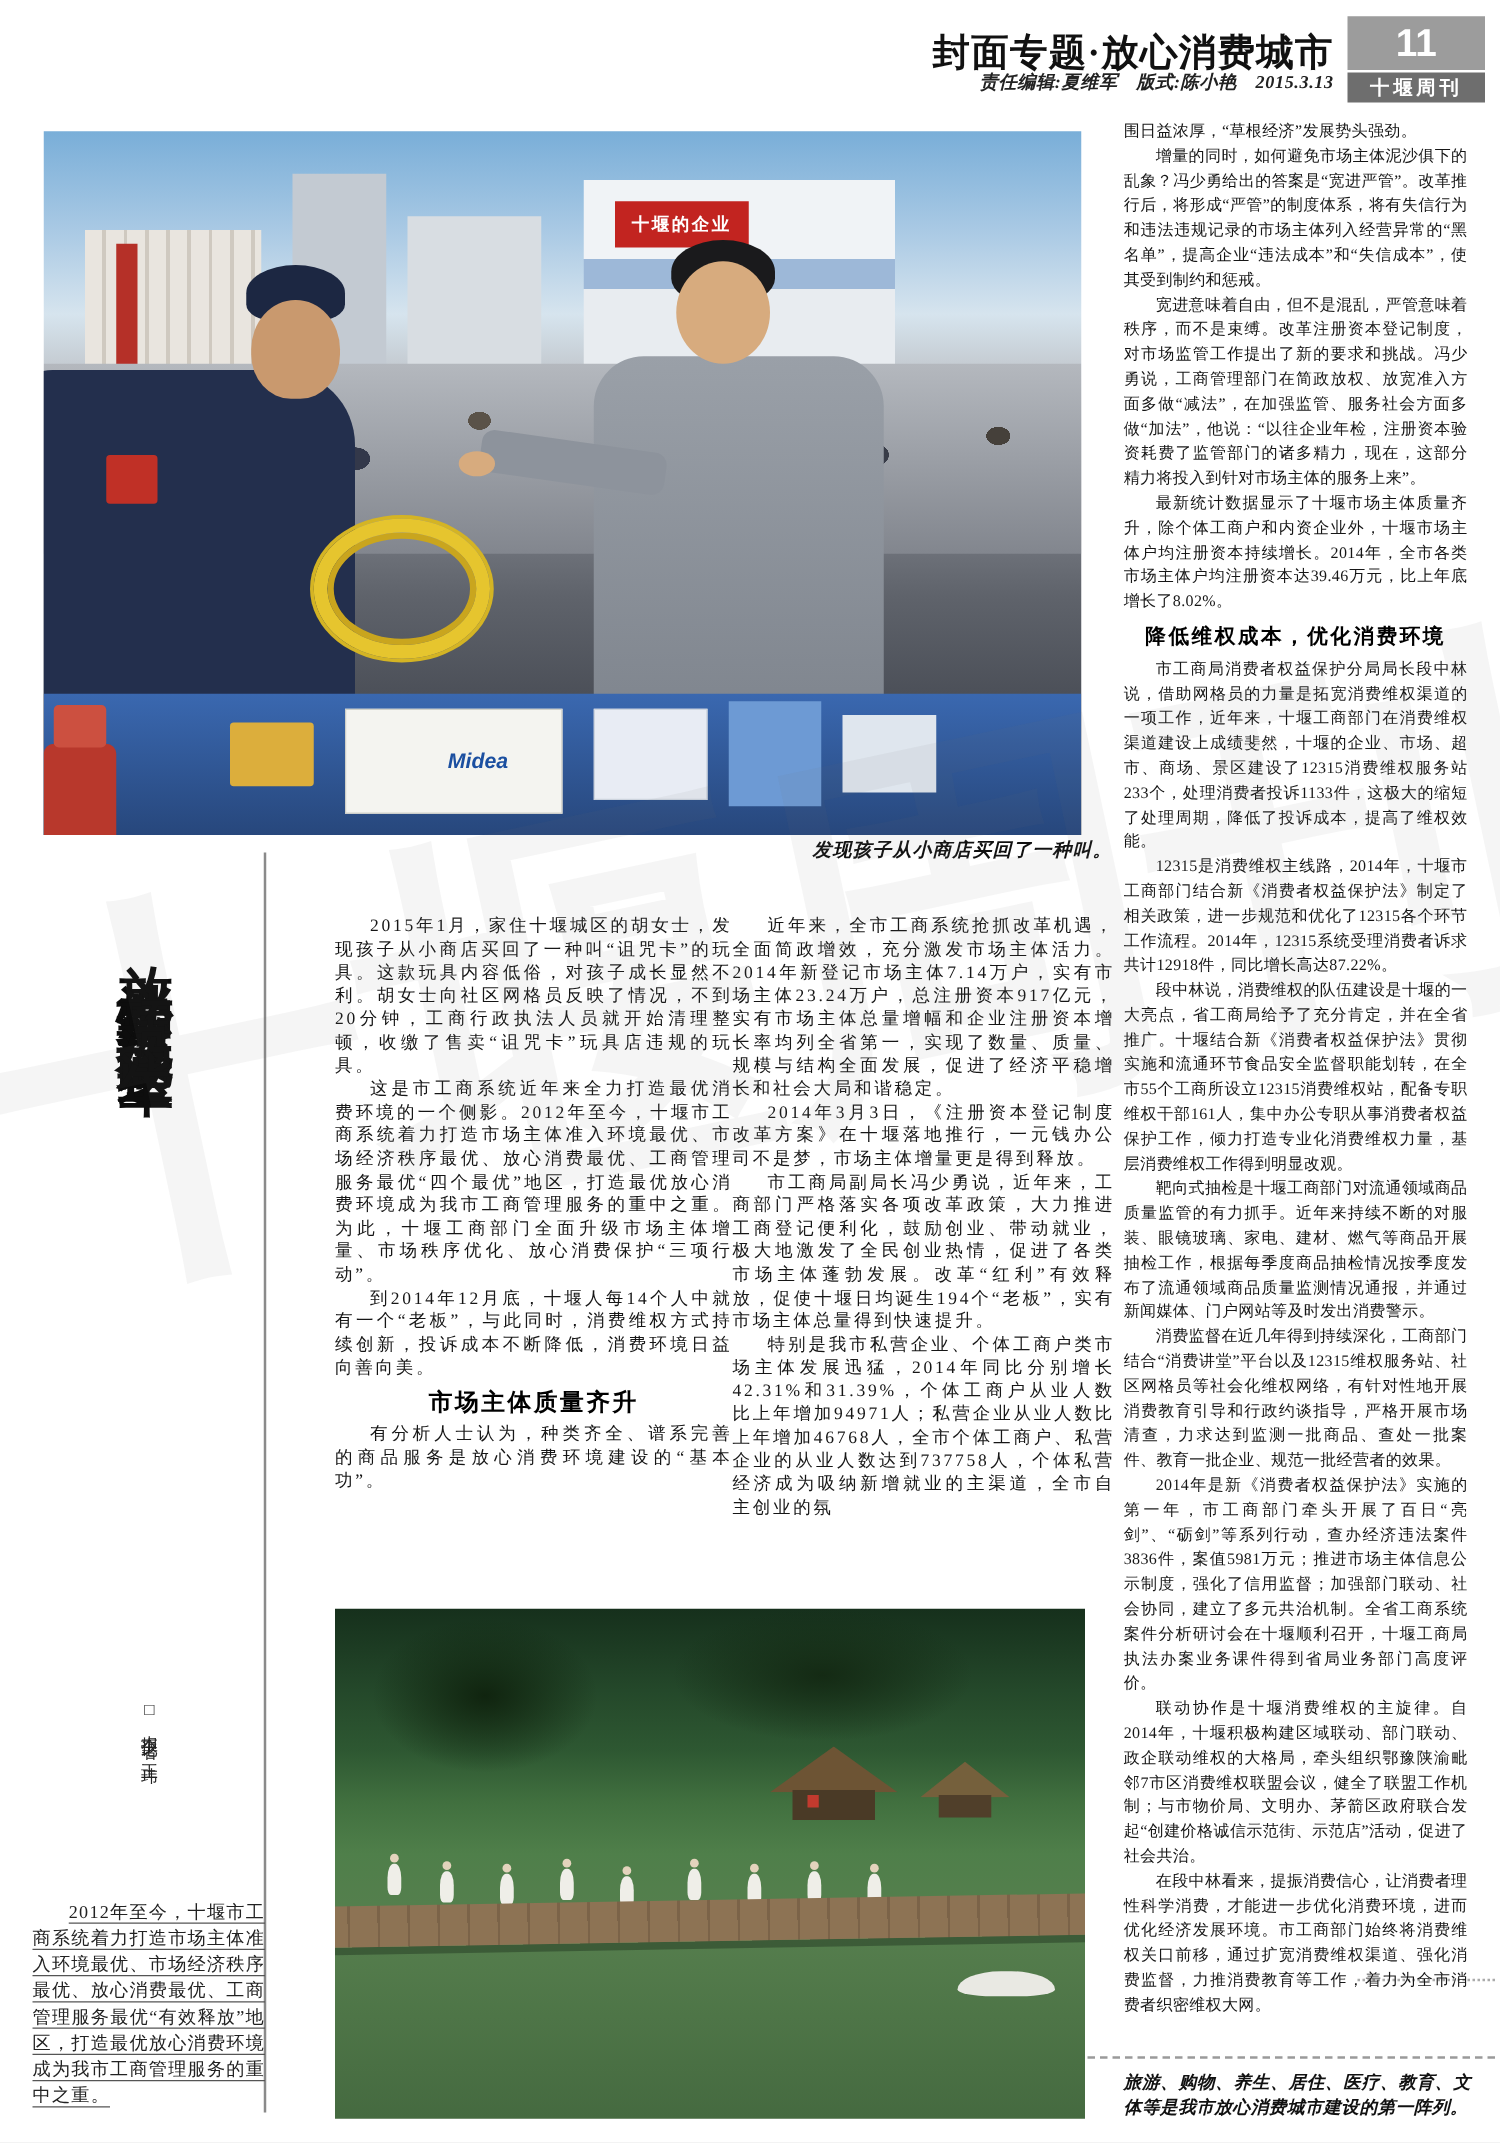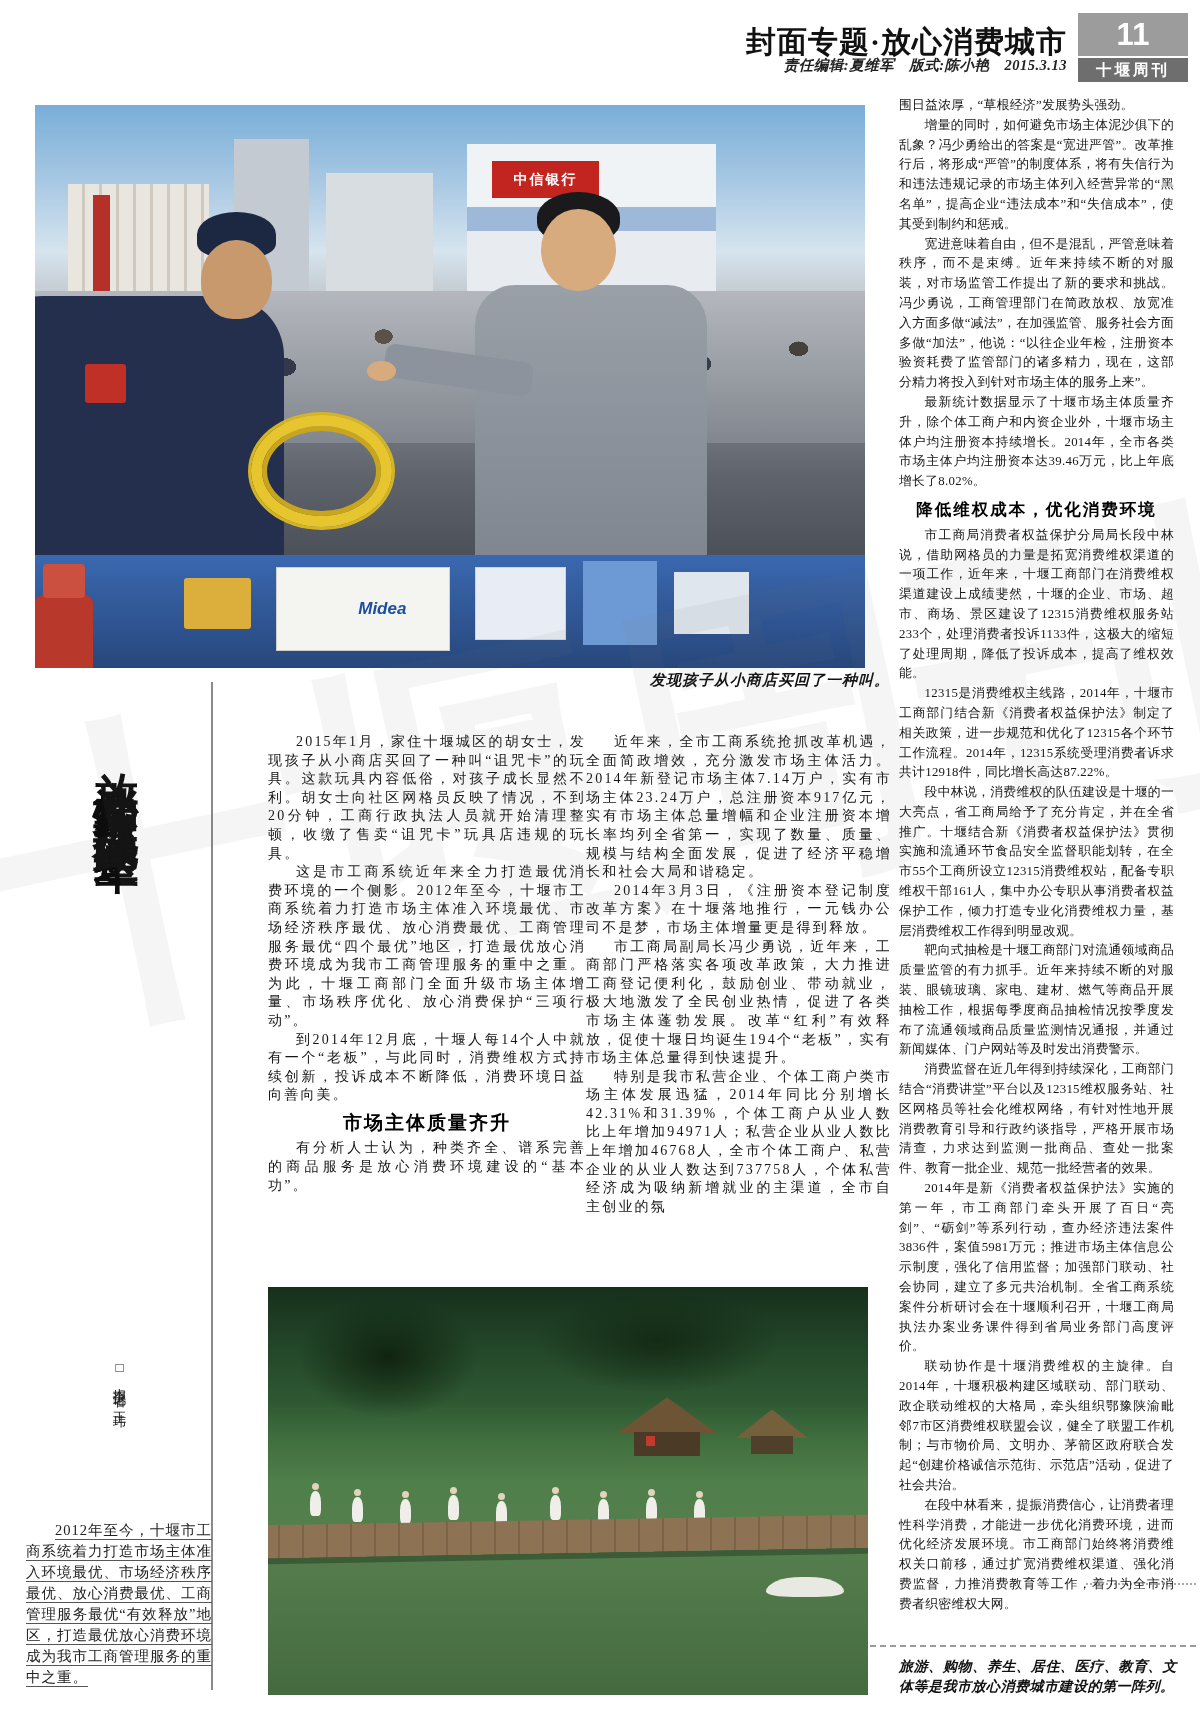--- a/index.html
+++ b/index.html
@@ -128,21 +128,21 @@
   <div class="mast-box">十堰周刊</div>
 
   <div class="watermark">十堰周刊</div>
 
   <div class="photo-top">
     <div class="bld1"></div>
     <div class="banner1"></div>
     <div class="bld2"></div>
     <div class="bld3"></div>
     <div class="bld4"></div>
-    <div class="banksign">中信银行</div>
+    <div class="banksign">十堰的企业</div>
     <div class="crowd"></div>
     <div class="off-body"></div>
     <div class="off-cap"></div>
     <div class="off-head"></div>
     <div class="armband"></div>
     <div class="man-jacket"></div>
     <div class="man-hair"></div>
     <div class="man-head"></div>
     <div class="man-arm"></div>
     <div class="man-hand"></div>
@@ -174,21 +174,21 @@
   <div class="bodycol col-b">
     <p>近年来，全市工商系统抢抓改革机遇，全面简政增效，充分激发市场主体活力。2014年新登记市场主体7.14万户，实有市场主体23.24万户，总注册资本917亿元，实有市场主体总量增幅和企业注册资本增长率均列全省第一，实现了数量、质量、规模与结构全面发展，促进了经济平稳增长和社会大局和谐稳定。</p>
     <p>2014年3月3日，《注册资本登记制度改革方案》在十堰落地推行，一元钱办公司不是梦，市场主体增量更是得到释放。</p>
     <p>市工商局副局长冯少勇说，近年来，工商部门严格落实各项改革政策，大力推进工商登记便利化，鼓励创业、带动就业，极大地激发了全民创业热情，促进了各类市场主体蓬勃发展。改革“红利”有效释放，促使十堰日均诞生194个“老板”，实有市场主体总量得到快速提升。</p>
     <p>特别是我市私营企业、个体工商户类市场主体发展迅猛，2014年同比分别增长42.31%和31.39%，个体工商户从业人数比上年增加94971人；私营企业从业人数比上年增加46768人，全市个体工商户、私营企业的从业人数达到737758人，个体私营经济成为吸纳新增就业的主渠道，全市自主创业的氛</p>
   </div>
 
   <div class="bodycol col-c">
     <p class="cont">围日益浓厚，“草根经济”发展势头强劲。</p>
     <p>增量的同时，如何避免市场主体泥沙俱下的乱象？冯少勇给出的答案是“宽进严管”。改革推行后，将形成“严管”的制度体系，将有失信行为和违法违规记录的市场主体列入经营异常的“黑名单”，提高企业“违法成本”和“失信成本”，使其受到制约和惩戒。</p>
-    <p>宽进意味着自由，但不是混乱，严管意味着秩序，而不是束缚。近年来持续不断的对服装，对市场监管工作提出了新的要求和挑战。冯少勇说，工商管理部门在简政放权、放宽准入方面多做“减法”，在加强监管、服务社会方面多做“加法”，他说：“以往企业年检，注册资本验资耗费了监管部门的诸多精力，现在，这部分精力将投入到针对市场主体的服务上来”。</p>
+    <p>宽进意味着自由，但不是混乱，严管意味着秩序，而不是束缚。改革注册资本登记制度，对市场监管工作提出了新的要求和挑战。冯少勇说，工商管理部门在简政放权、放宽准入方面多做“减法”，在加强监管、服务社会方面多做“加法”，他说：“以往企业年检，注册资本验资耗费了监管部门的诸多精力，现在，这部分精力将投入到针对市场主体的服务上来”。</p>
     <p>最新统计数据显示了十堰市场主体质量齐升，除个体工商户和内资企业外，十堰市场主体户均注册资本持续增长。2014年，全市各类市场主体户均注册资本达39.46万元，比上年底增长了8.02%。</p>
     <div class="subhead">降低维权成本，优化消费环境</div>
     <p>市工商局消费者权益保护分局局长段中林说，借助网格员的力量是拓宽消费维权渠道的一项工作，近年来，十堰工商部门在消费维权渠道建设上成绩斐然，十堰的企业、市场、超市、商场、景区建设了12315消费维权服务站233个，处理消费者投诉1133件，这极大的缩短了处理周期，降低了投诉成本，提高了维权效能。</p>
     <p>12315是消费维权主线路，2014年，十堰市工商部门结合新《消费者权益保护法》制定了相关政策，进一步规范和优化了12315各个环节工作流程。2014年，12315系统受理消费者诉求共计12918件，同比增长高达87.22%。</p>
     <p>段中林说，消费维权的队伍建设是十堰的一大亮点，省工商局给予了充分肯定，并在全省推广。十堰结合新《消费者权益保护法》贯彻实施和流通环节食品安全监督职能划转，在全市55个工商所设立12315消费维权站，配备专职维权干部161人，集中办公专职从事消费者权益保护工作，倾力打造专业化消费维权力量，基层消费维权工作得到明显改观。</p>
     <p>靶向式抽检是十堰工商部门对流通领域商品质量监管的有力抓手。近年来持续不断的对服装、眼镜玻璃、家电、建材、燃气等商品开展抽检工作，根据每季度商品抽检情况按季度发布了流通领域商品质量监测情况通报，并通过新闻媒体、门户网站等及时发出消费警示。</p>
     <p>消费监督在近几年得到持续深化，工商部门结合“消费讲堂”平台以及12315维权服务站、社区网格员等社会化维权网络，有针对性地开展消费教育引导和行政约谈指导，严格开展市场清查，力求达到监测一批商品、查处一批案件、教育一批企业、规范一批经营者的效果。</p>
     <p>2014年是新《消费者权益保护法》实施的第一年，市工商部门牵头开展了百日“亮剑”、“砺剑”等系列行动，查办经济违法案件3836件，案值5981万元；推进市场主体信息公示制度，强化了信用监督；加强部门联动、社会协同，建立了多元共治机制。全省工商系统案件分析研讨会在十堰顺利召开，十堰工商局执法办案业务课件得到省局业务部门高度评价。</p>
     <p>联动协作是十堰消费维权的主旋律。自2014年，十堰积极构建区域联动、部门联动、政企联动维权的大格局，牵头组织鄂豫陕渝毗邻7市区消费维权联盟会议，健全了联盟工作机制；与市物价局、文明办、茅箭区政府联合发起“创建价格诚信示范街、示范店”活动，促进了社会共治。</p>
     <p>在段中林看来，提振消费信心，让消费者理性科学消费，才能进一步优化消费环境，进而优化经济发展环境。市工商部门始终将消费维权关口前移，通过扩宽消费维权渠道、强化消费监督，力推消费教育等工作，着力为全市消费者织密维权大网。</p>

